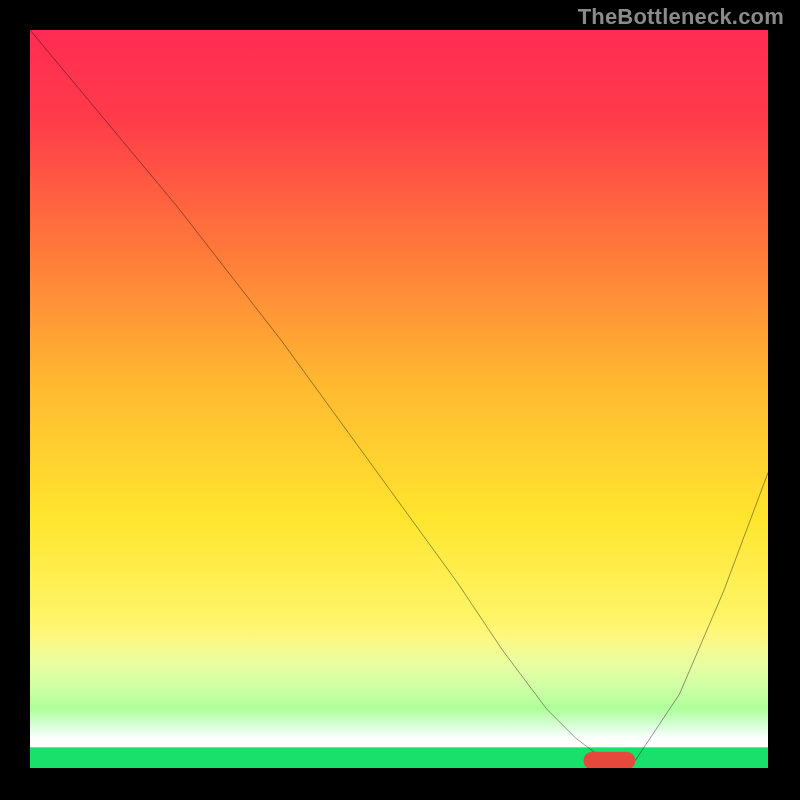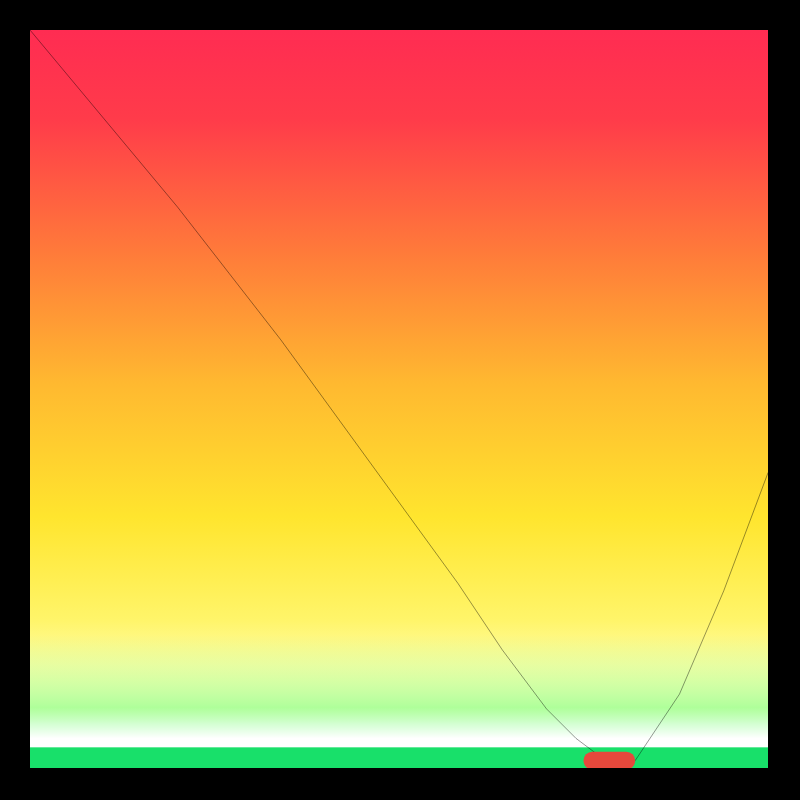--- a/index.html
+++ b/index.html
@@ -32,20 +32,21 @@
     left: 30px;
     top: 30px;
     width: 738px;
     height: 738px;
     display: block;
   }
 </style>
 </head>
 <body>
 <div class="container">
+  <div class="watermark">TheBottleneck.com</div>
   <svg class="plot" viewBox="0 0 100 100" preserveAspectRatio="none">
     <defs>
 
       <linearGradient id="heat" x1="0" y1="0" x2="0" y2="1">
         <stop offset="0%" stop-color="#ff2c52"></stop>
         <stop offset="12%" stop-color="#ff3b4a"></stop>
         <stop offset="30%" stop-color="#ff7a3a"></stop>
         <stop offset="48%" stop-color="#ffb930"></stop>
         <stop offset="66%" stop-color="#ffe52e"></stop>
         <stop offset="80%" stop-color="#fff56a"></stop>

